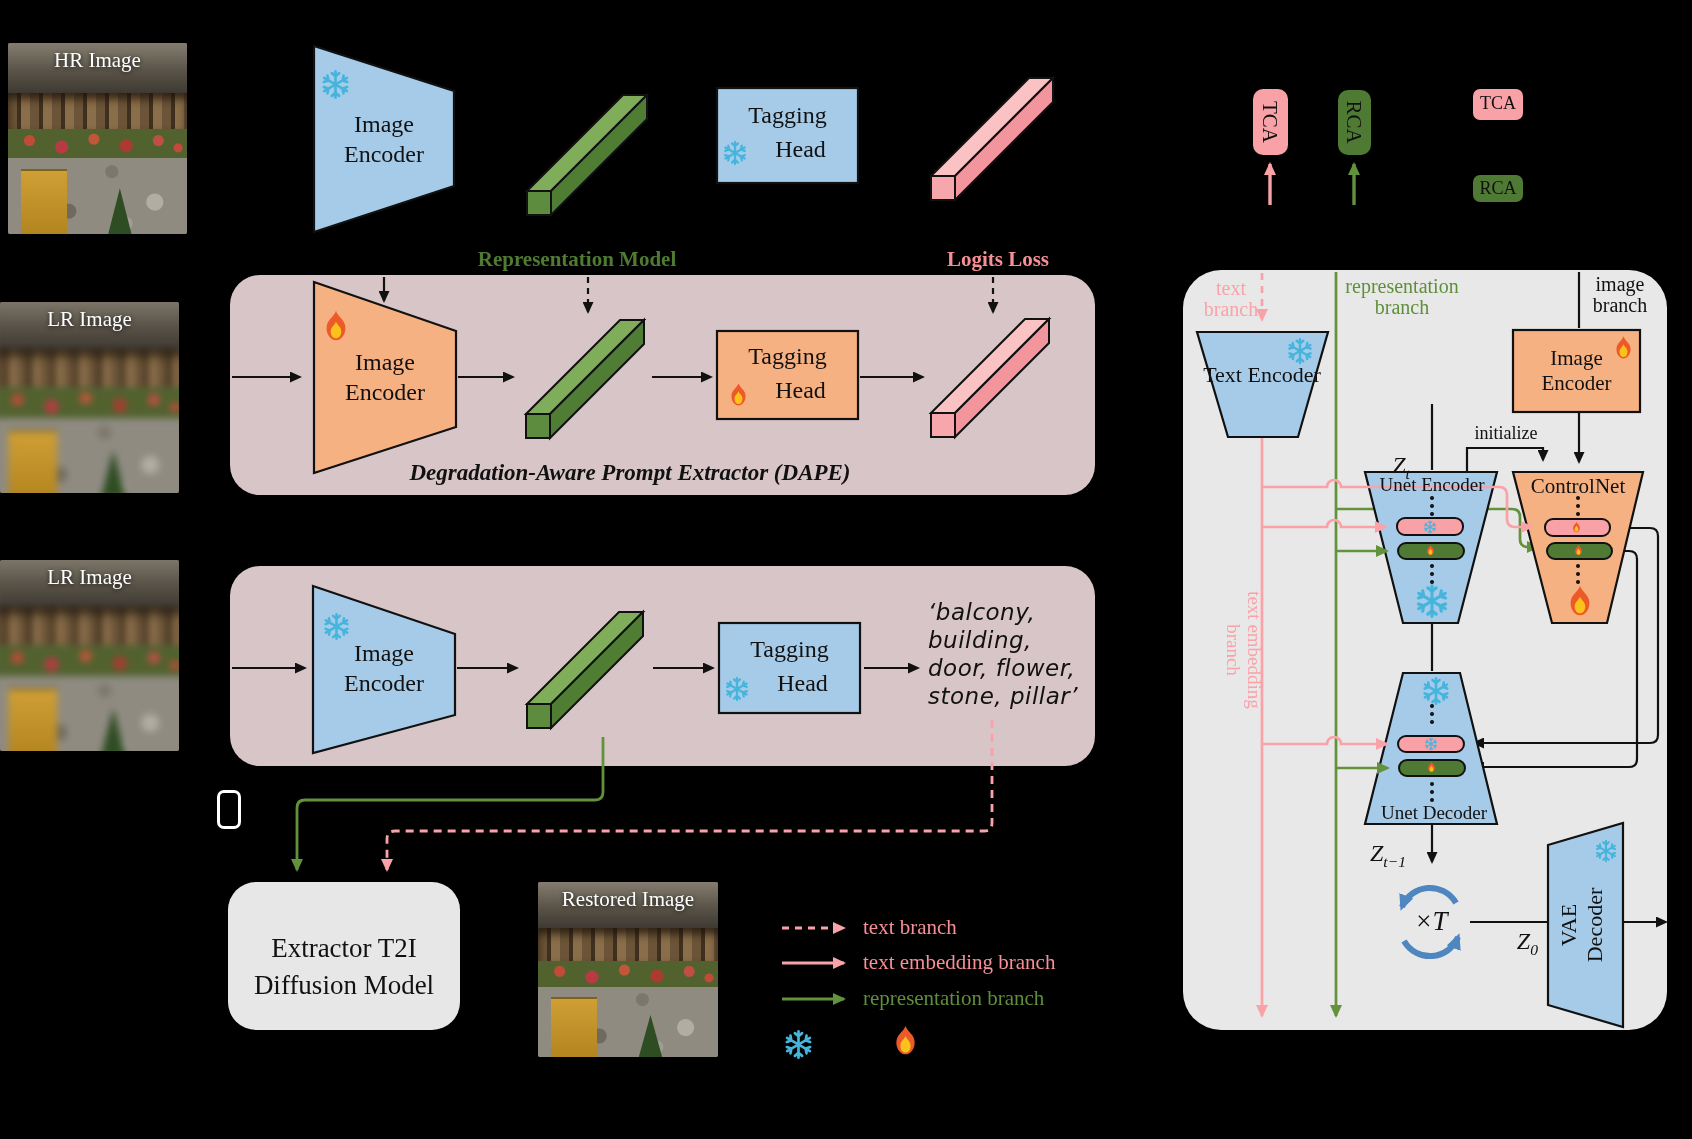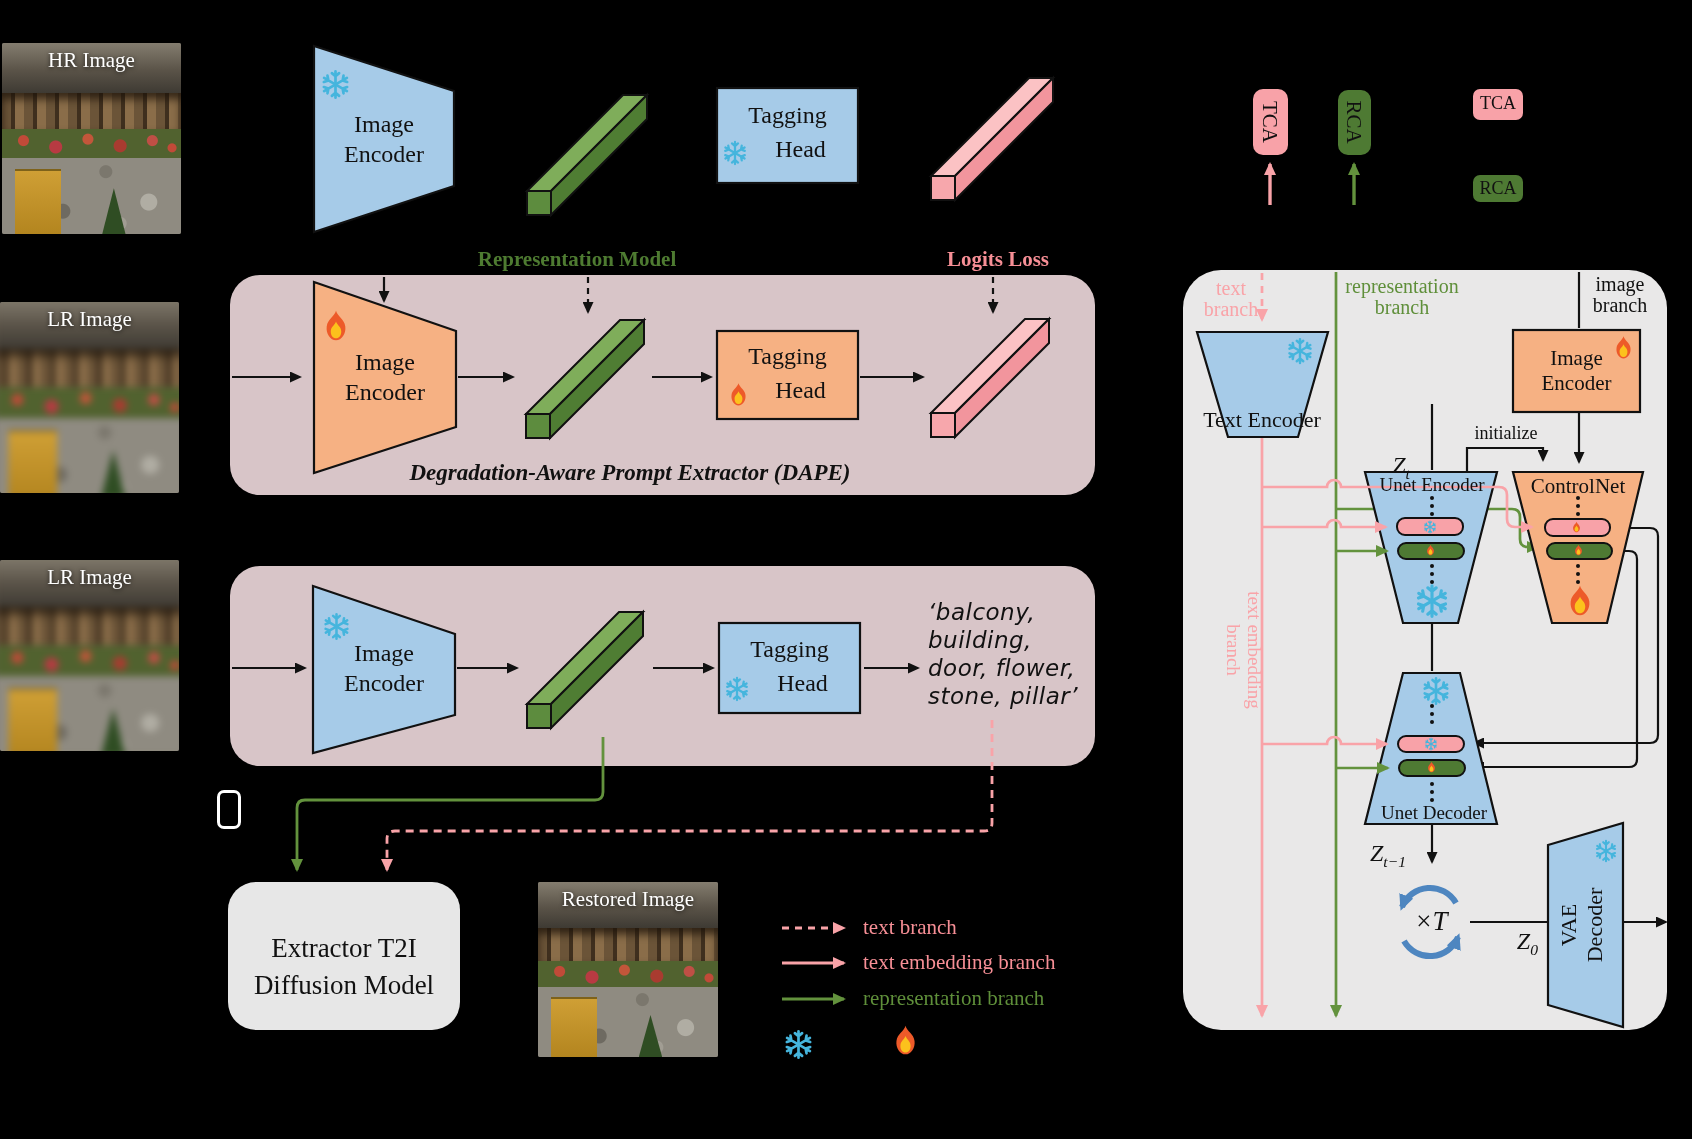--- a/index.html
+++ b/index.html
@@ -40,21 +40,21 @@
   .rotm90{transform:rotate(-90deg);}
   .hand{font-family:"DejaVu Sans",sans-serif;font-style:italic;letter-spacing:.5px;}
   sub{font-size:65%;}
   .caret{position:absolute;left:217px;top:790px;width:18px;height:33px;border:3px solid #fff;border-radius:7px;}
 </style>
 </head>
 <body>
 
 <div id="stage">
 
-  <div class="photo" style="left:2px;top:43px;width:179px;height:191px;">
+  <div class="photo" style="left:8px;top:43px;width:179px;height:191px;">
       <div class="scene">
         <div class="ph-roof"></div>
         <div class="ph-arch"></div>
         <div class="ph-flowers"></div>
         <div class="ph-stone"></div>
         <div class="ph-door"></div>
         <div class="ph-tree"></div>
       </div>
     <div class="photo-label">HR Image</div>
   </div>
@@ -389,21 +389,21 @@
 
   <div class="lbl rot90" style="left:1237px;top:105px;width:66px;height:34px;font-size:21px;line-height:34px;">TCA</div>
   <div class="lbl rot90" style="left:1321px;top:105px;width:66px;height:34px;color:#111;font-size:21px;line-height:34px;">RCA</div>
   <div class="lbl" style="left:1473px;top:93px;width:50px;font-size:18px;">TCA</div>
   <div class="lbl" style="left:1473px;top:178px;width:50px;font-size:18px;">RCA</div>
 
   <div class="lbl" style="left:1193px;top:278px;width:76px;color:#f9a3a8;font-size:20px;line-height:21px;">text branch</div>
   <div class="lbl" style="left:1338px;top:276px;width:128px;color:#5f8f3a;font-size:20px;line-height:21px;">representation branch</div>
   <div class="lbl" style="left:1575px;top:274px;width:90px;font-size:20px;line-height:21px;">image branch</div>
   <div class="lbl rot90" style="left:1165px;top:625px;width:150px;height:50px;color:#f9a3a8;font-size:19px;line-height:21px;">text embedding branch</div>
-  <div class="lbl" style="left:1202px;top:362px;width:120px;font-size:22px;line-height:26px;margin-top:45px;">Text Encoder</div>
+  <div class="lbl" style="left:1202px;top:362px;width:120px;font-size:22px;line-height:26px;">Text Encoder</div>
   <div class="lbl" style="left:1513px;top:346px;width:127px;font-size:21px;line-height:25px;">Image Encoder</div>
   <div class="lbl" style="left:1367px;top:474px;width:130px;font-size:19px;">Unet Encoder</div>
   <div class="lbl" style="left:1515px;top:474px;width:126px;font-size:21px;">ControlNet</div>
   <div class="lbl" style="left:1369px;top:802px;width:130px;font-size:19px;">Unet Decoder</div>
   <div class="lbl rotm90" style="left:1536px;top:895px;width:100px;height:60px;font-size:22px;line-height:26px;">VAE Decoder</div>
   <div class="lbl" style="left:1466px;top:423px;width:80px;font-size:18px;">initialize</div>
   <div class="lbl" style="left:1380px;top:416px;width:42px;font-size:24px;font-style:italic;margin-top:36px;">
     <span>Z</span><sub>t</sub>
   </div>
   <div class="lbl" style="left:1358px;top:840px;width:60px;font-size:24px;font-style:italic;">

